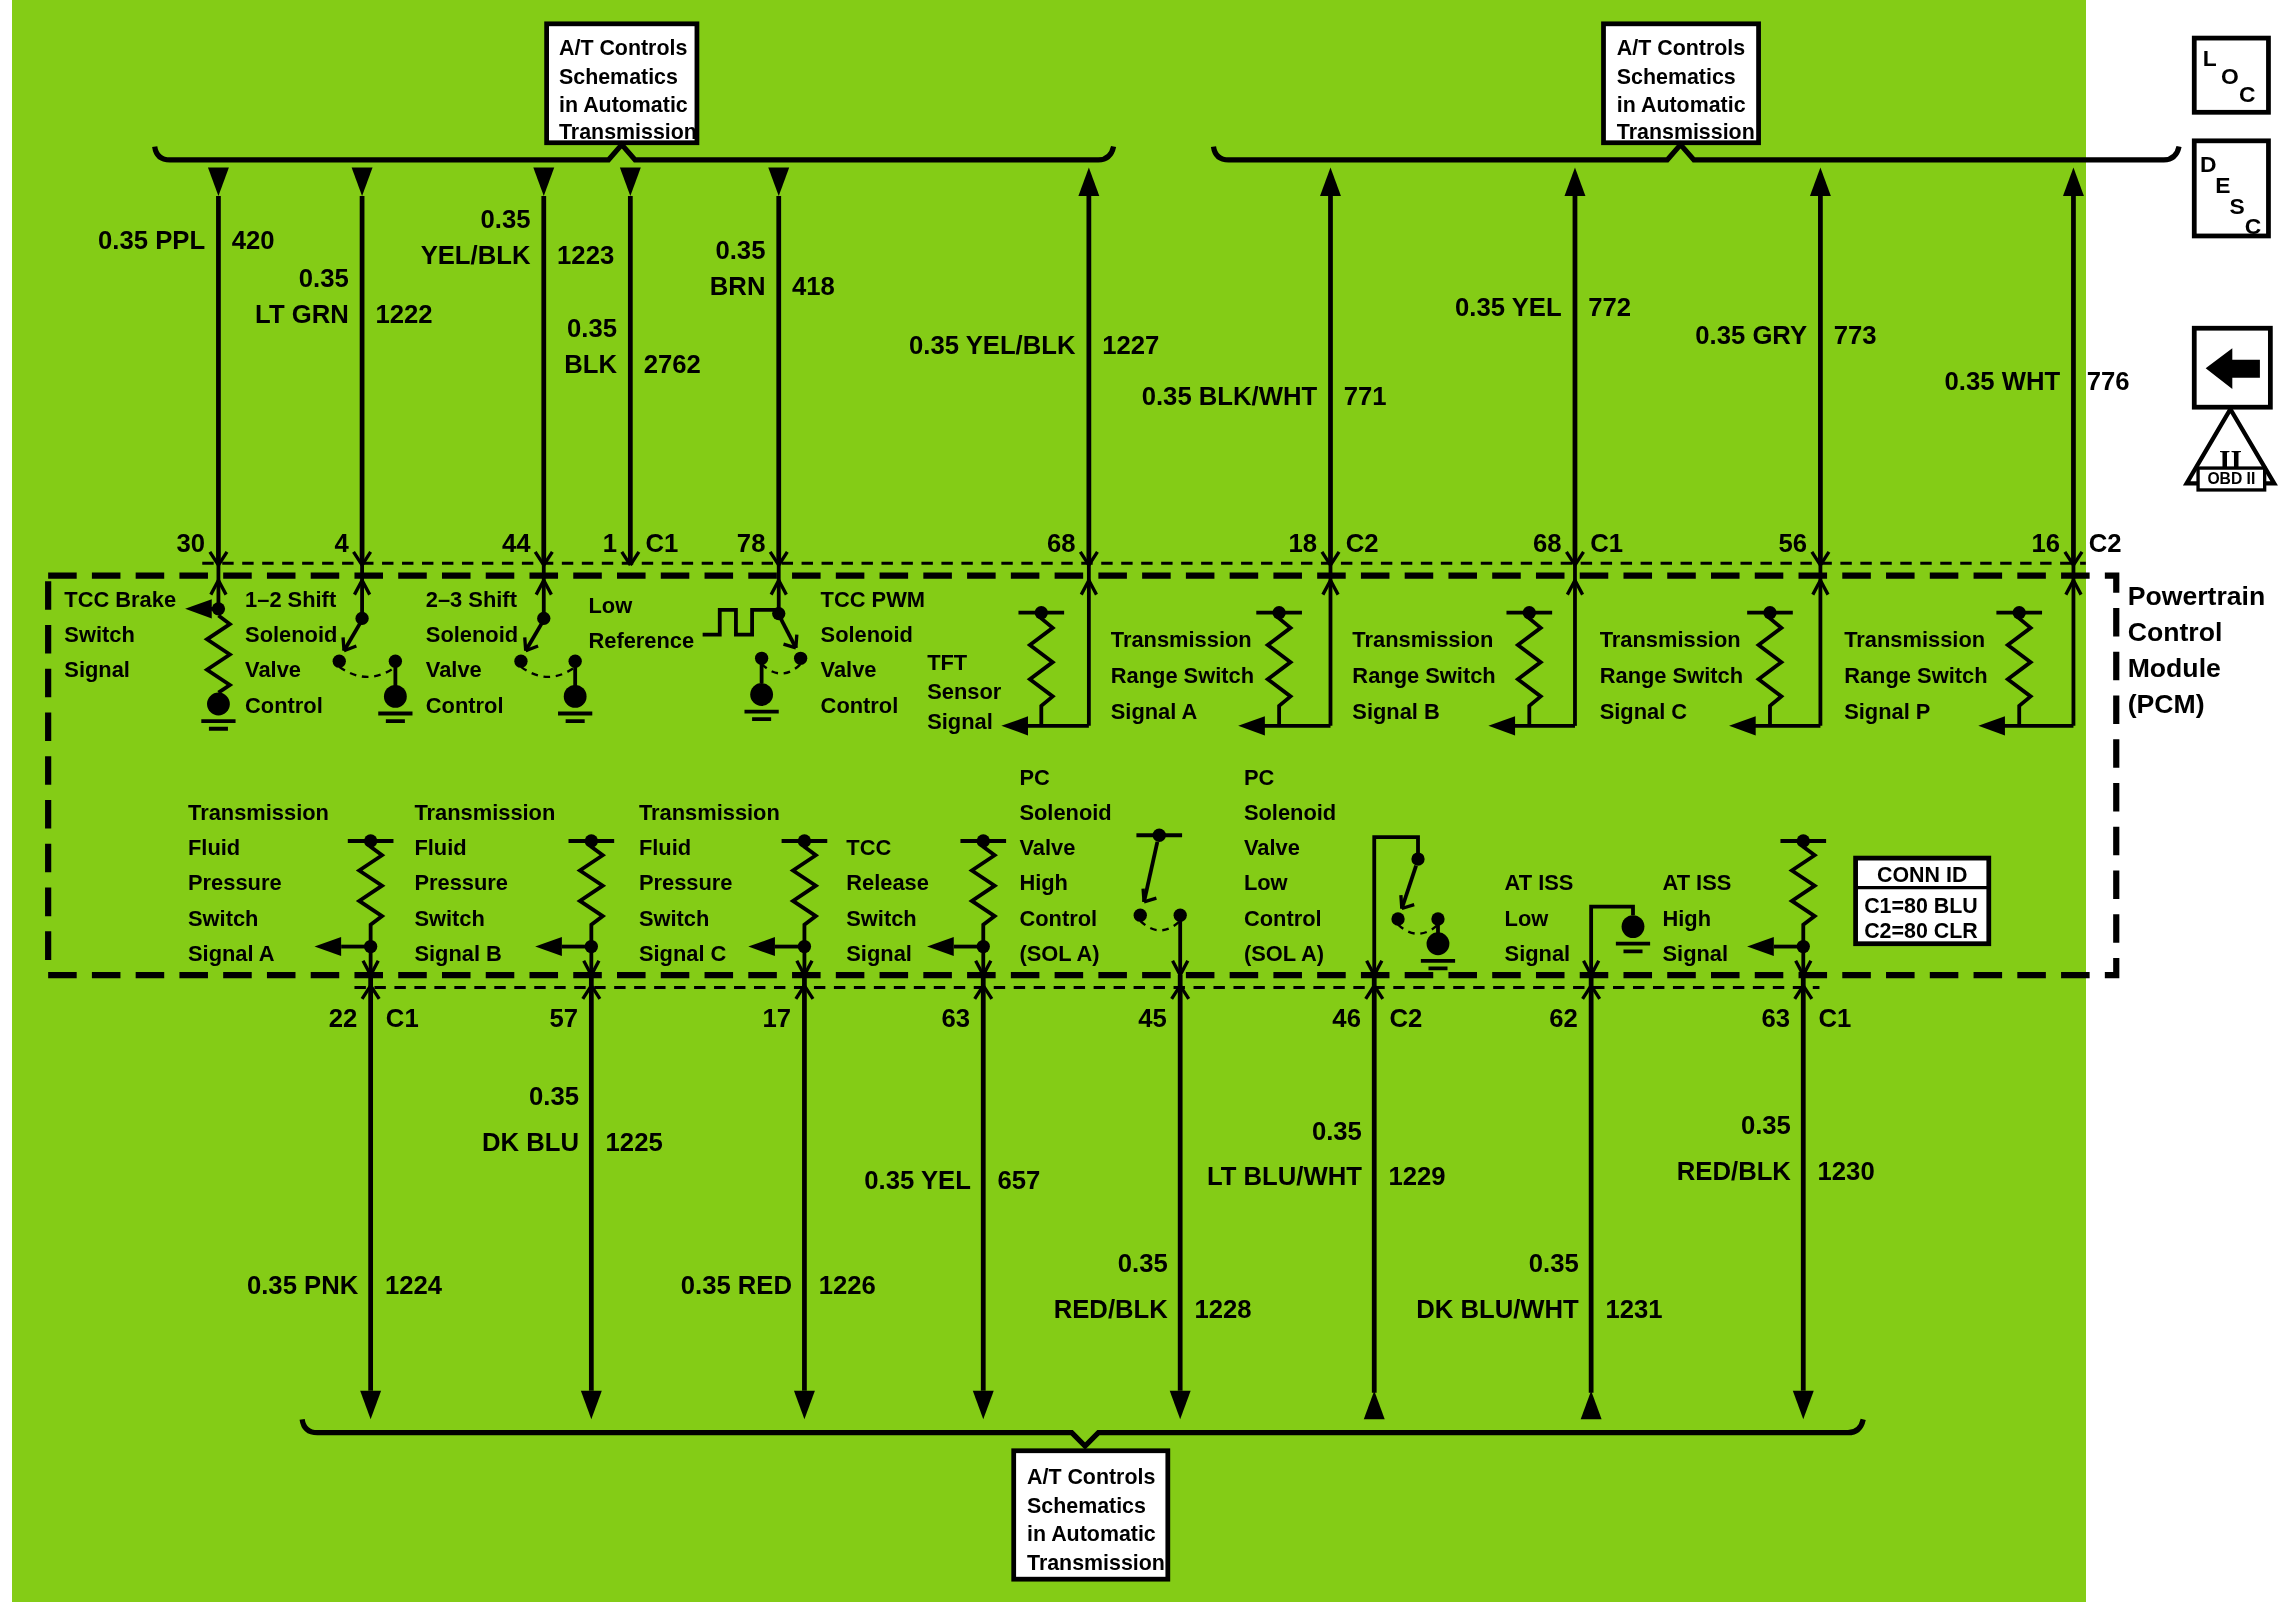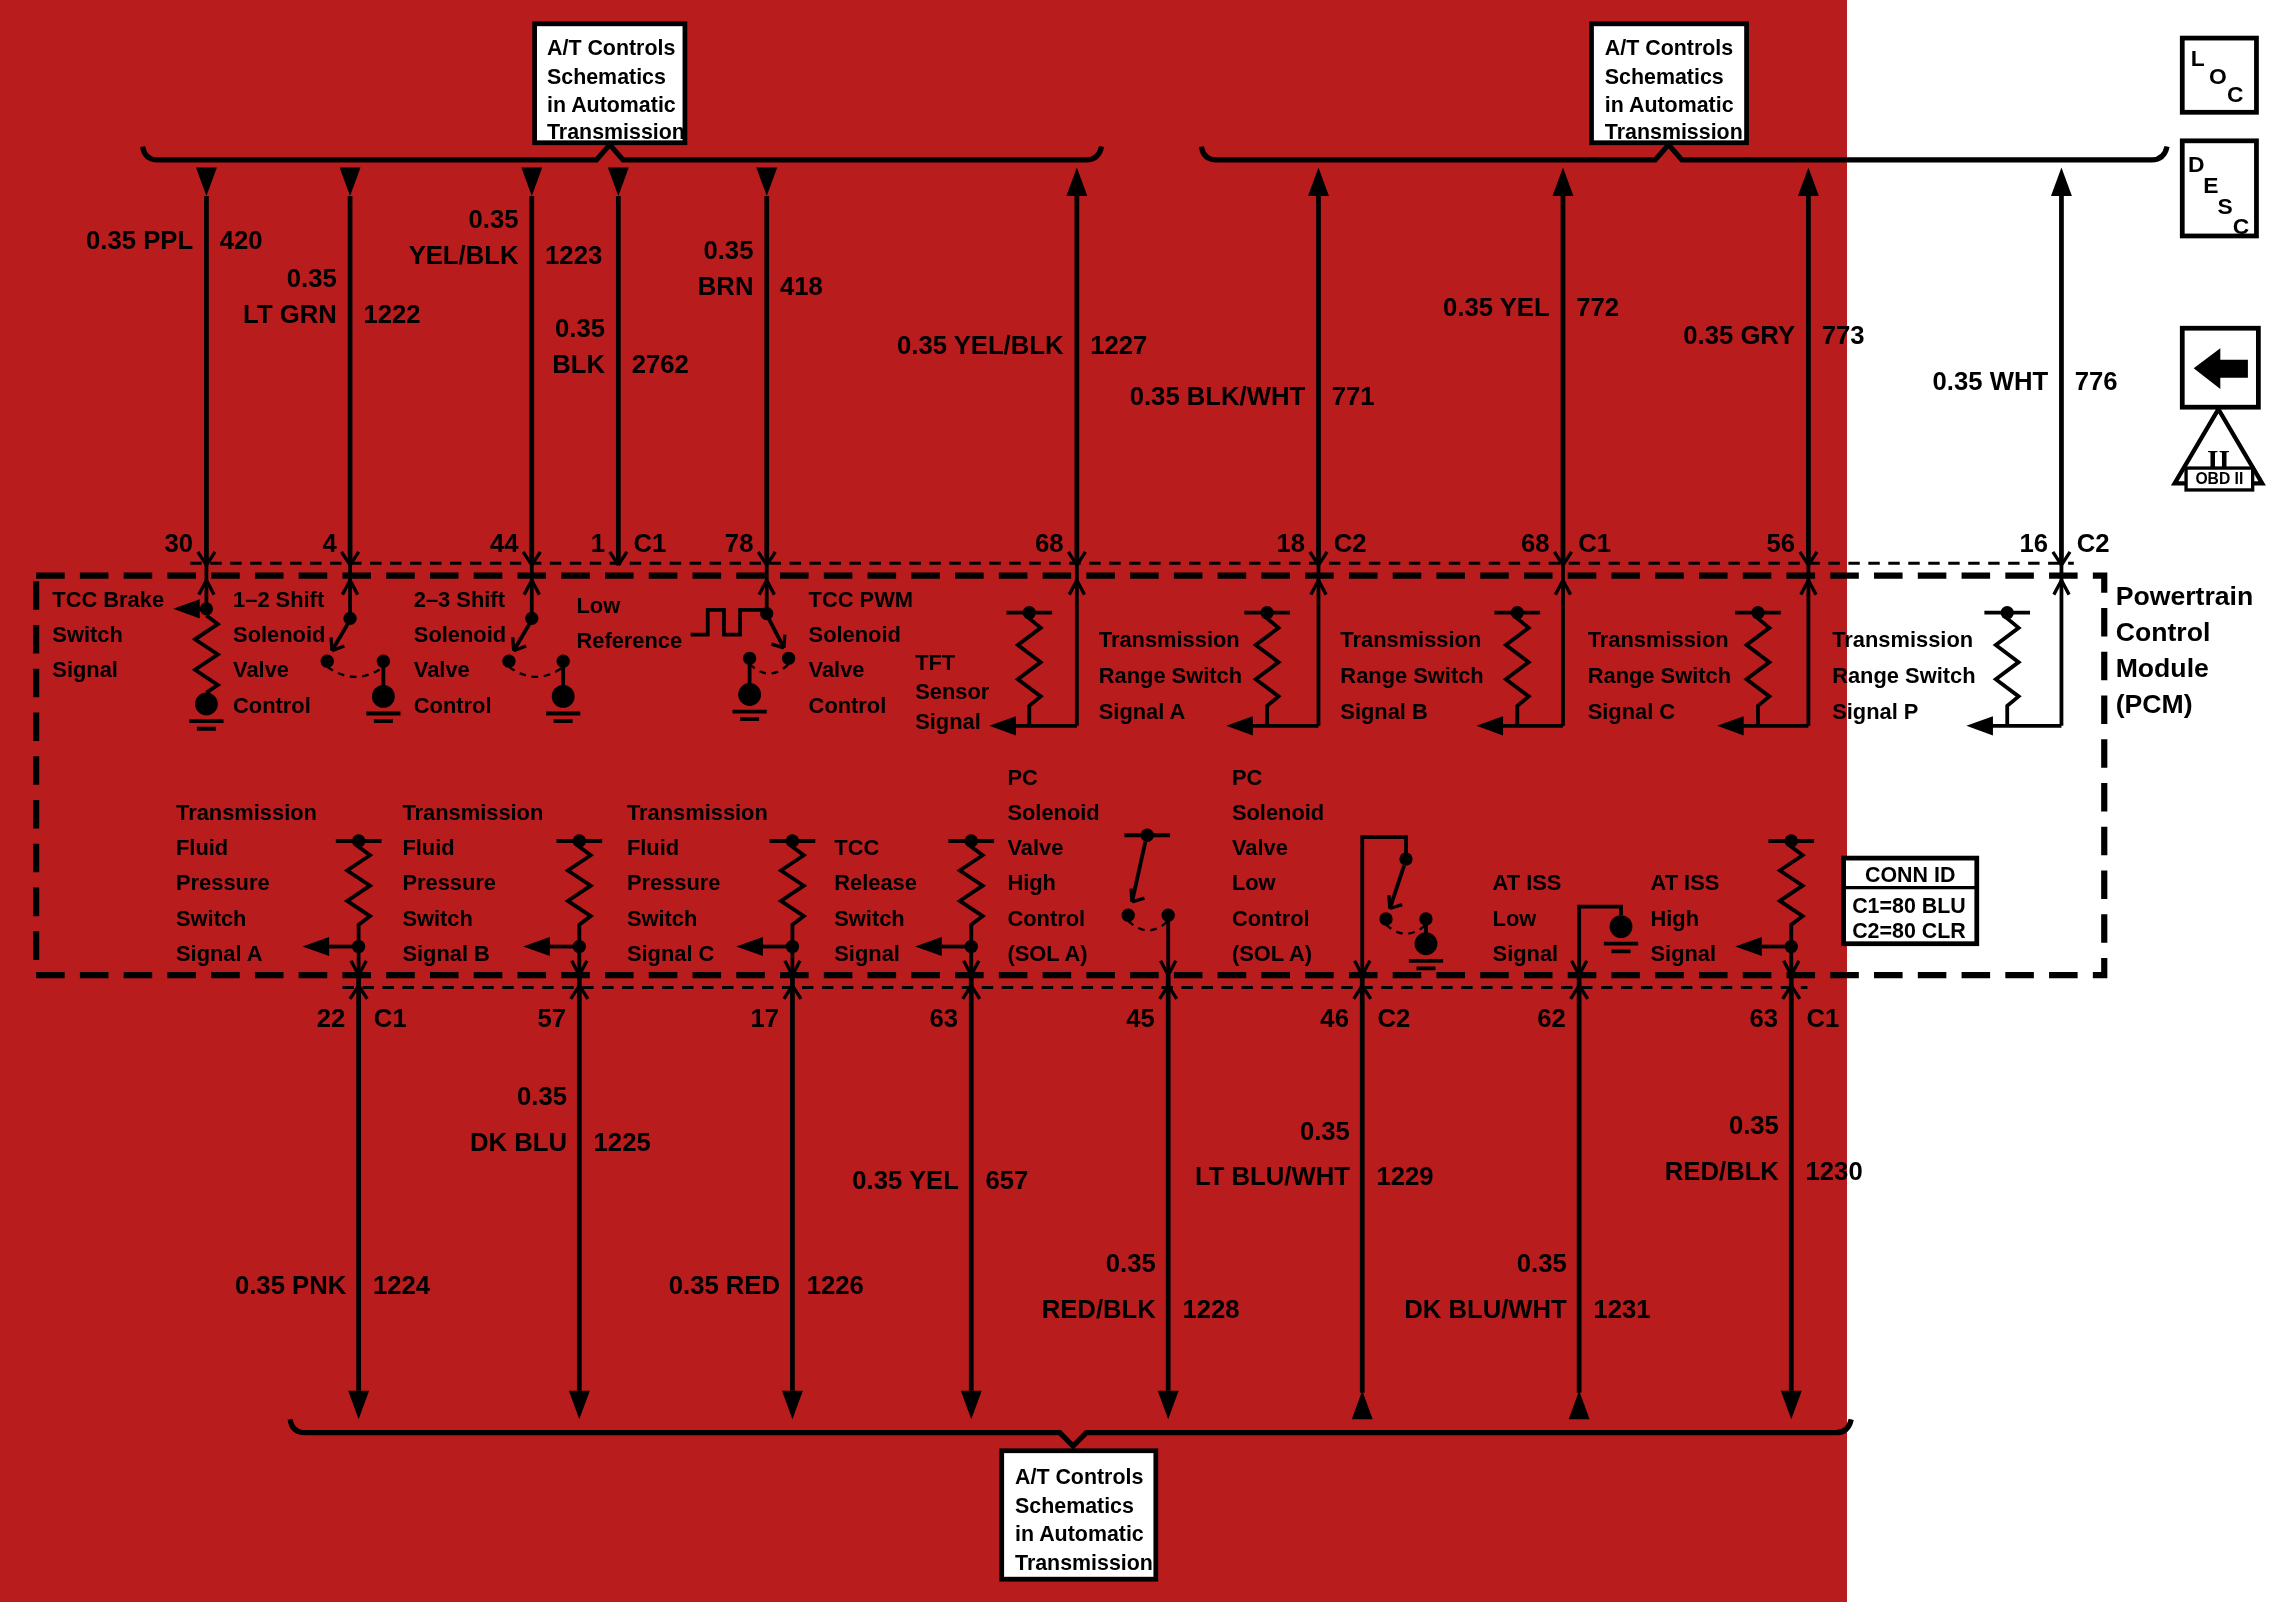--- a/index.html
+++ b/index.html
@@ -1,16 +1,16 @@
 <!DOCTYPE html>
 <html style="font-size:15px"><head>
 <meta charset="utf-8">
 <style>
   html,body{margin:0;padding:0;background:#fff;}
-  .stage{width:1847px;height:1603px;position:relative;background:#b91c1c;}
+  .stage{width:2074px;height:1603px;position:relative;background:#84cc16;margin-left:12px;}
   svg{display:block;}
   svg text{font-family:"Liberation Sans",sans-serif;font-weight:bold;fill:#000;}
   .t27{font-size:27px;}           
   .t23{font-size:23px;}           
   .t22{font-size:22.5px;}         
   .t28{font-size:28px;}           
   .t24{font-size:24px;}           
   .t16{font-size:16.5px;}         
   .tser{font-family:"Liberation Serif",serif;font-size:31px;}
   .w   {stroke:#000;stroke-width:5;fill:none;}                       

